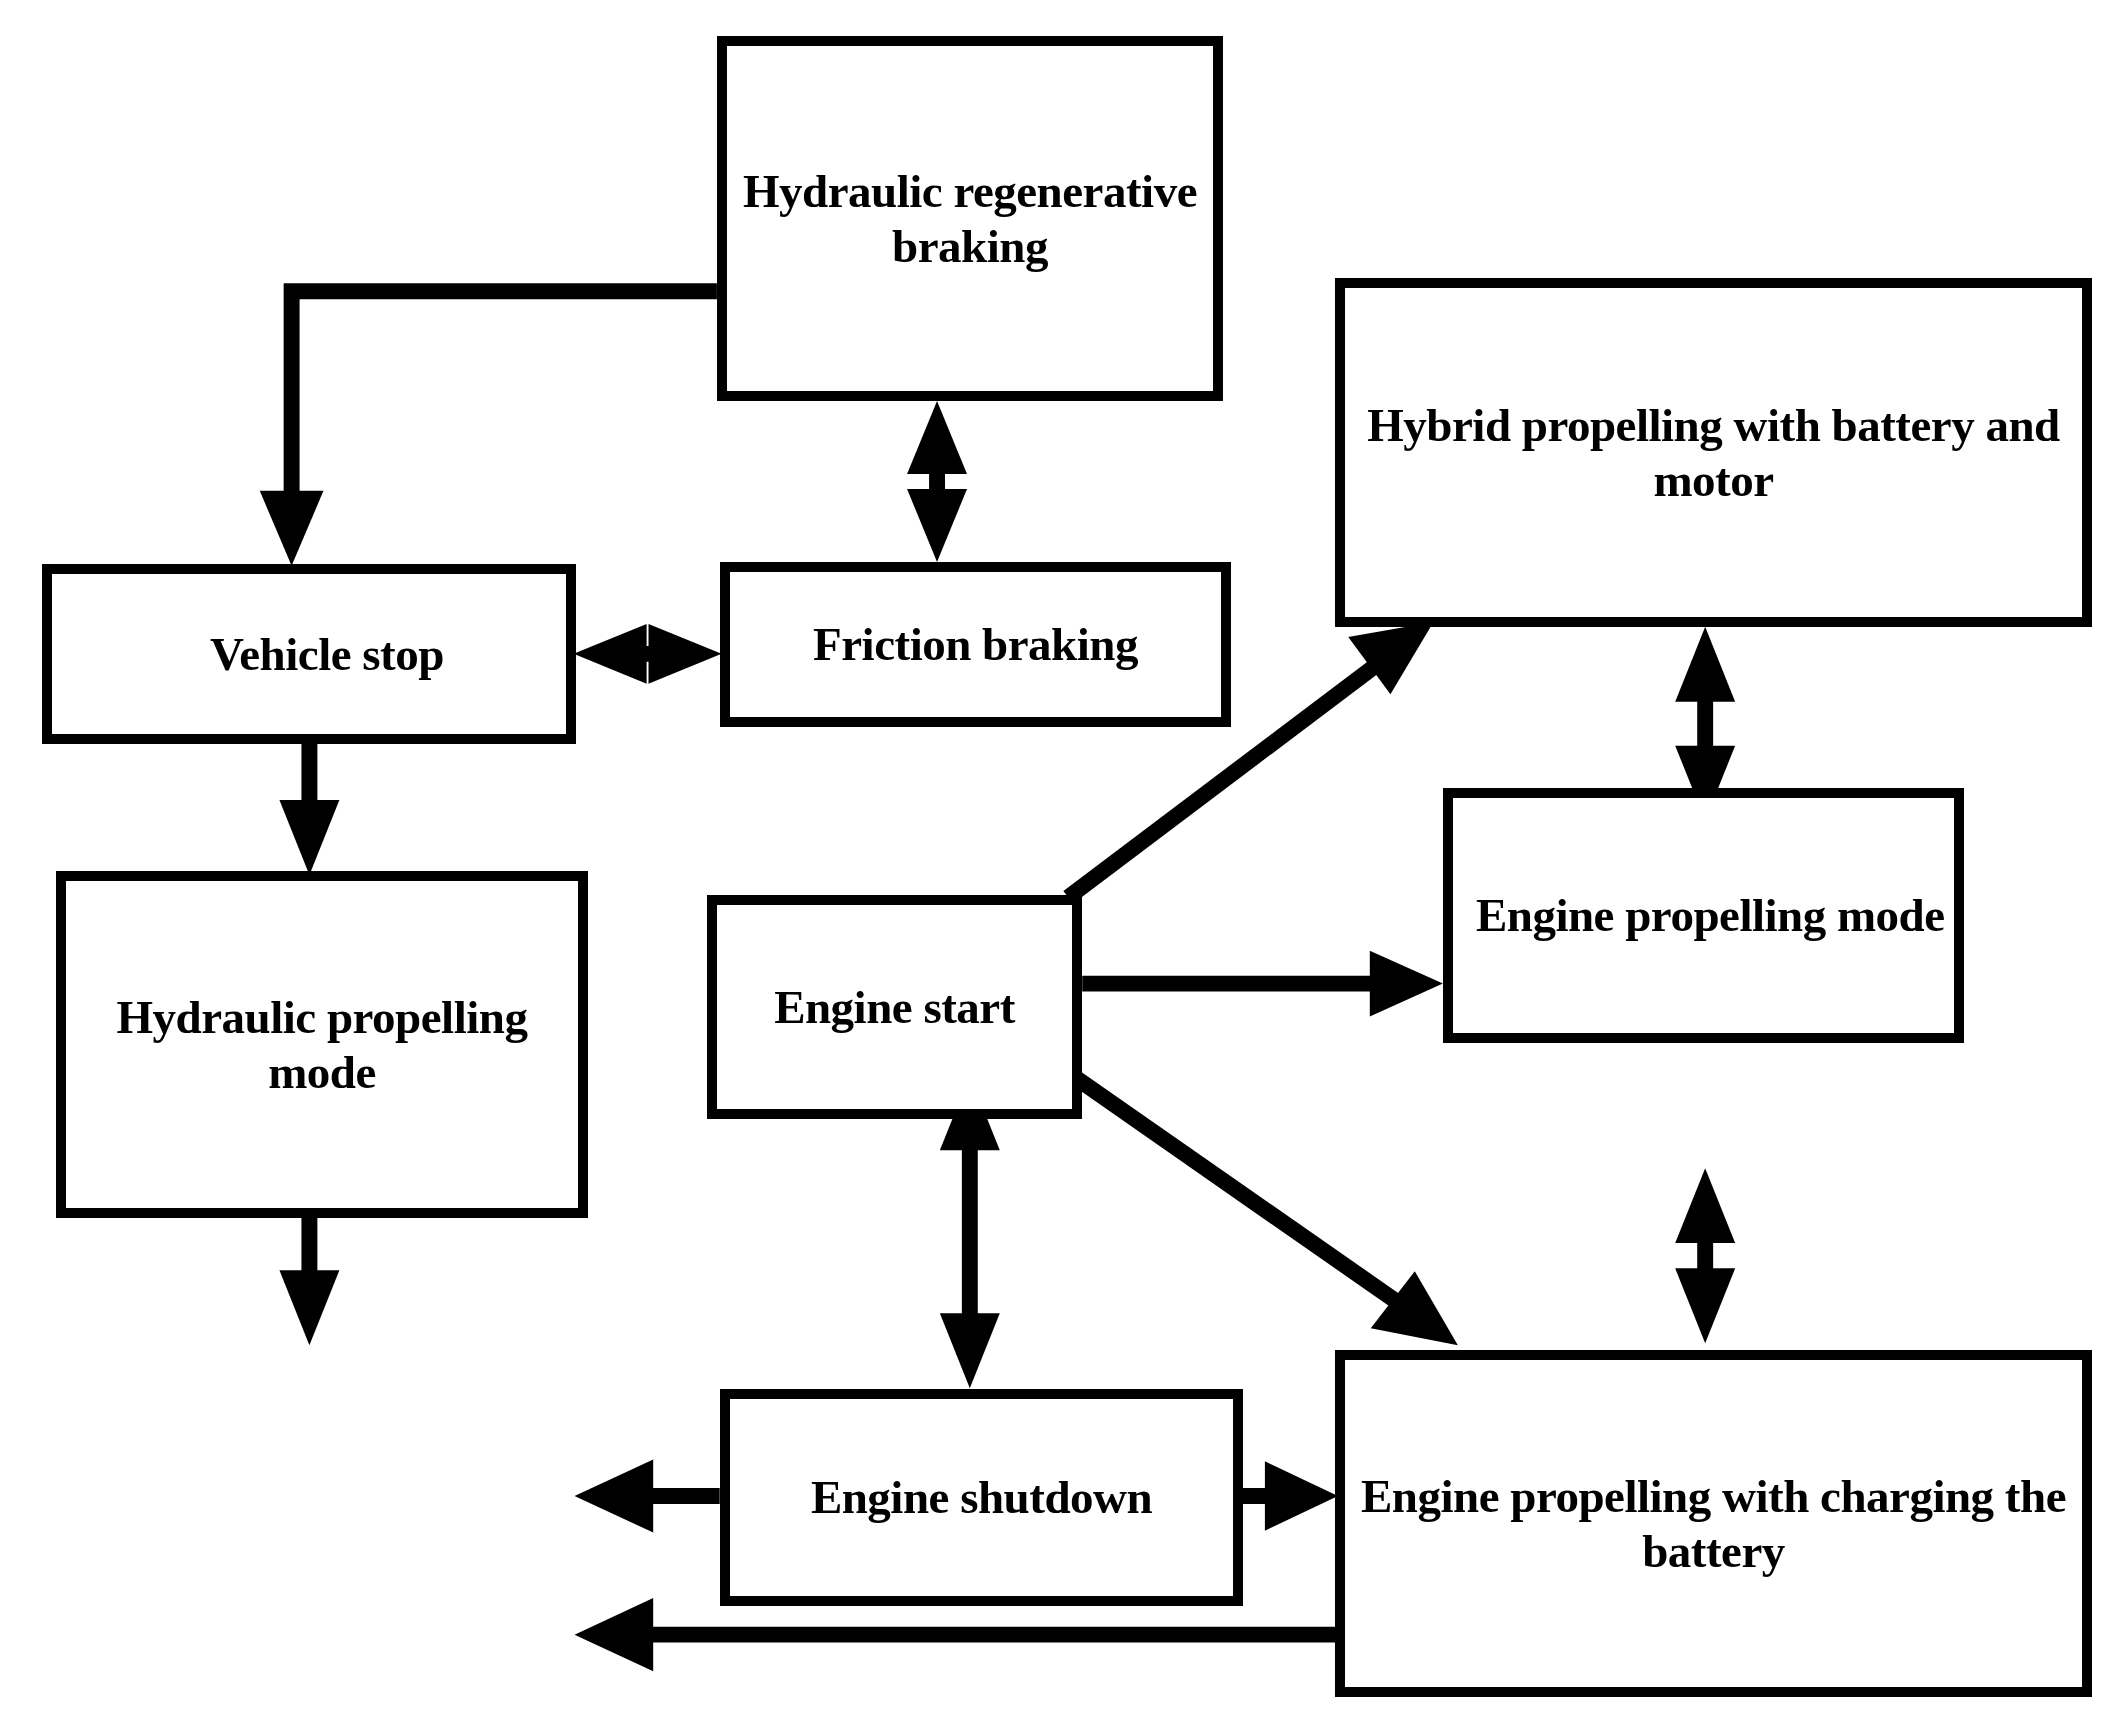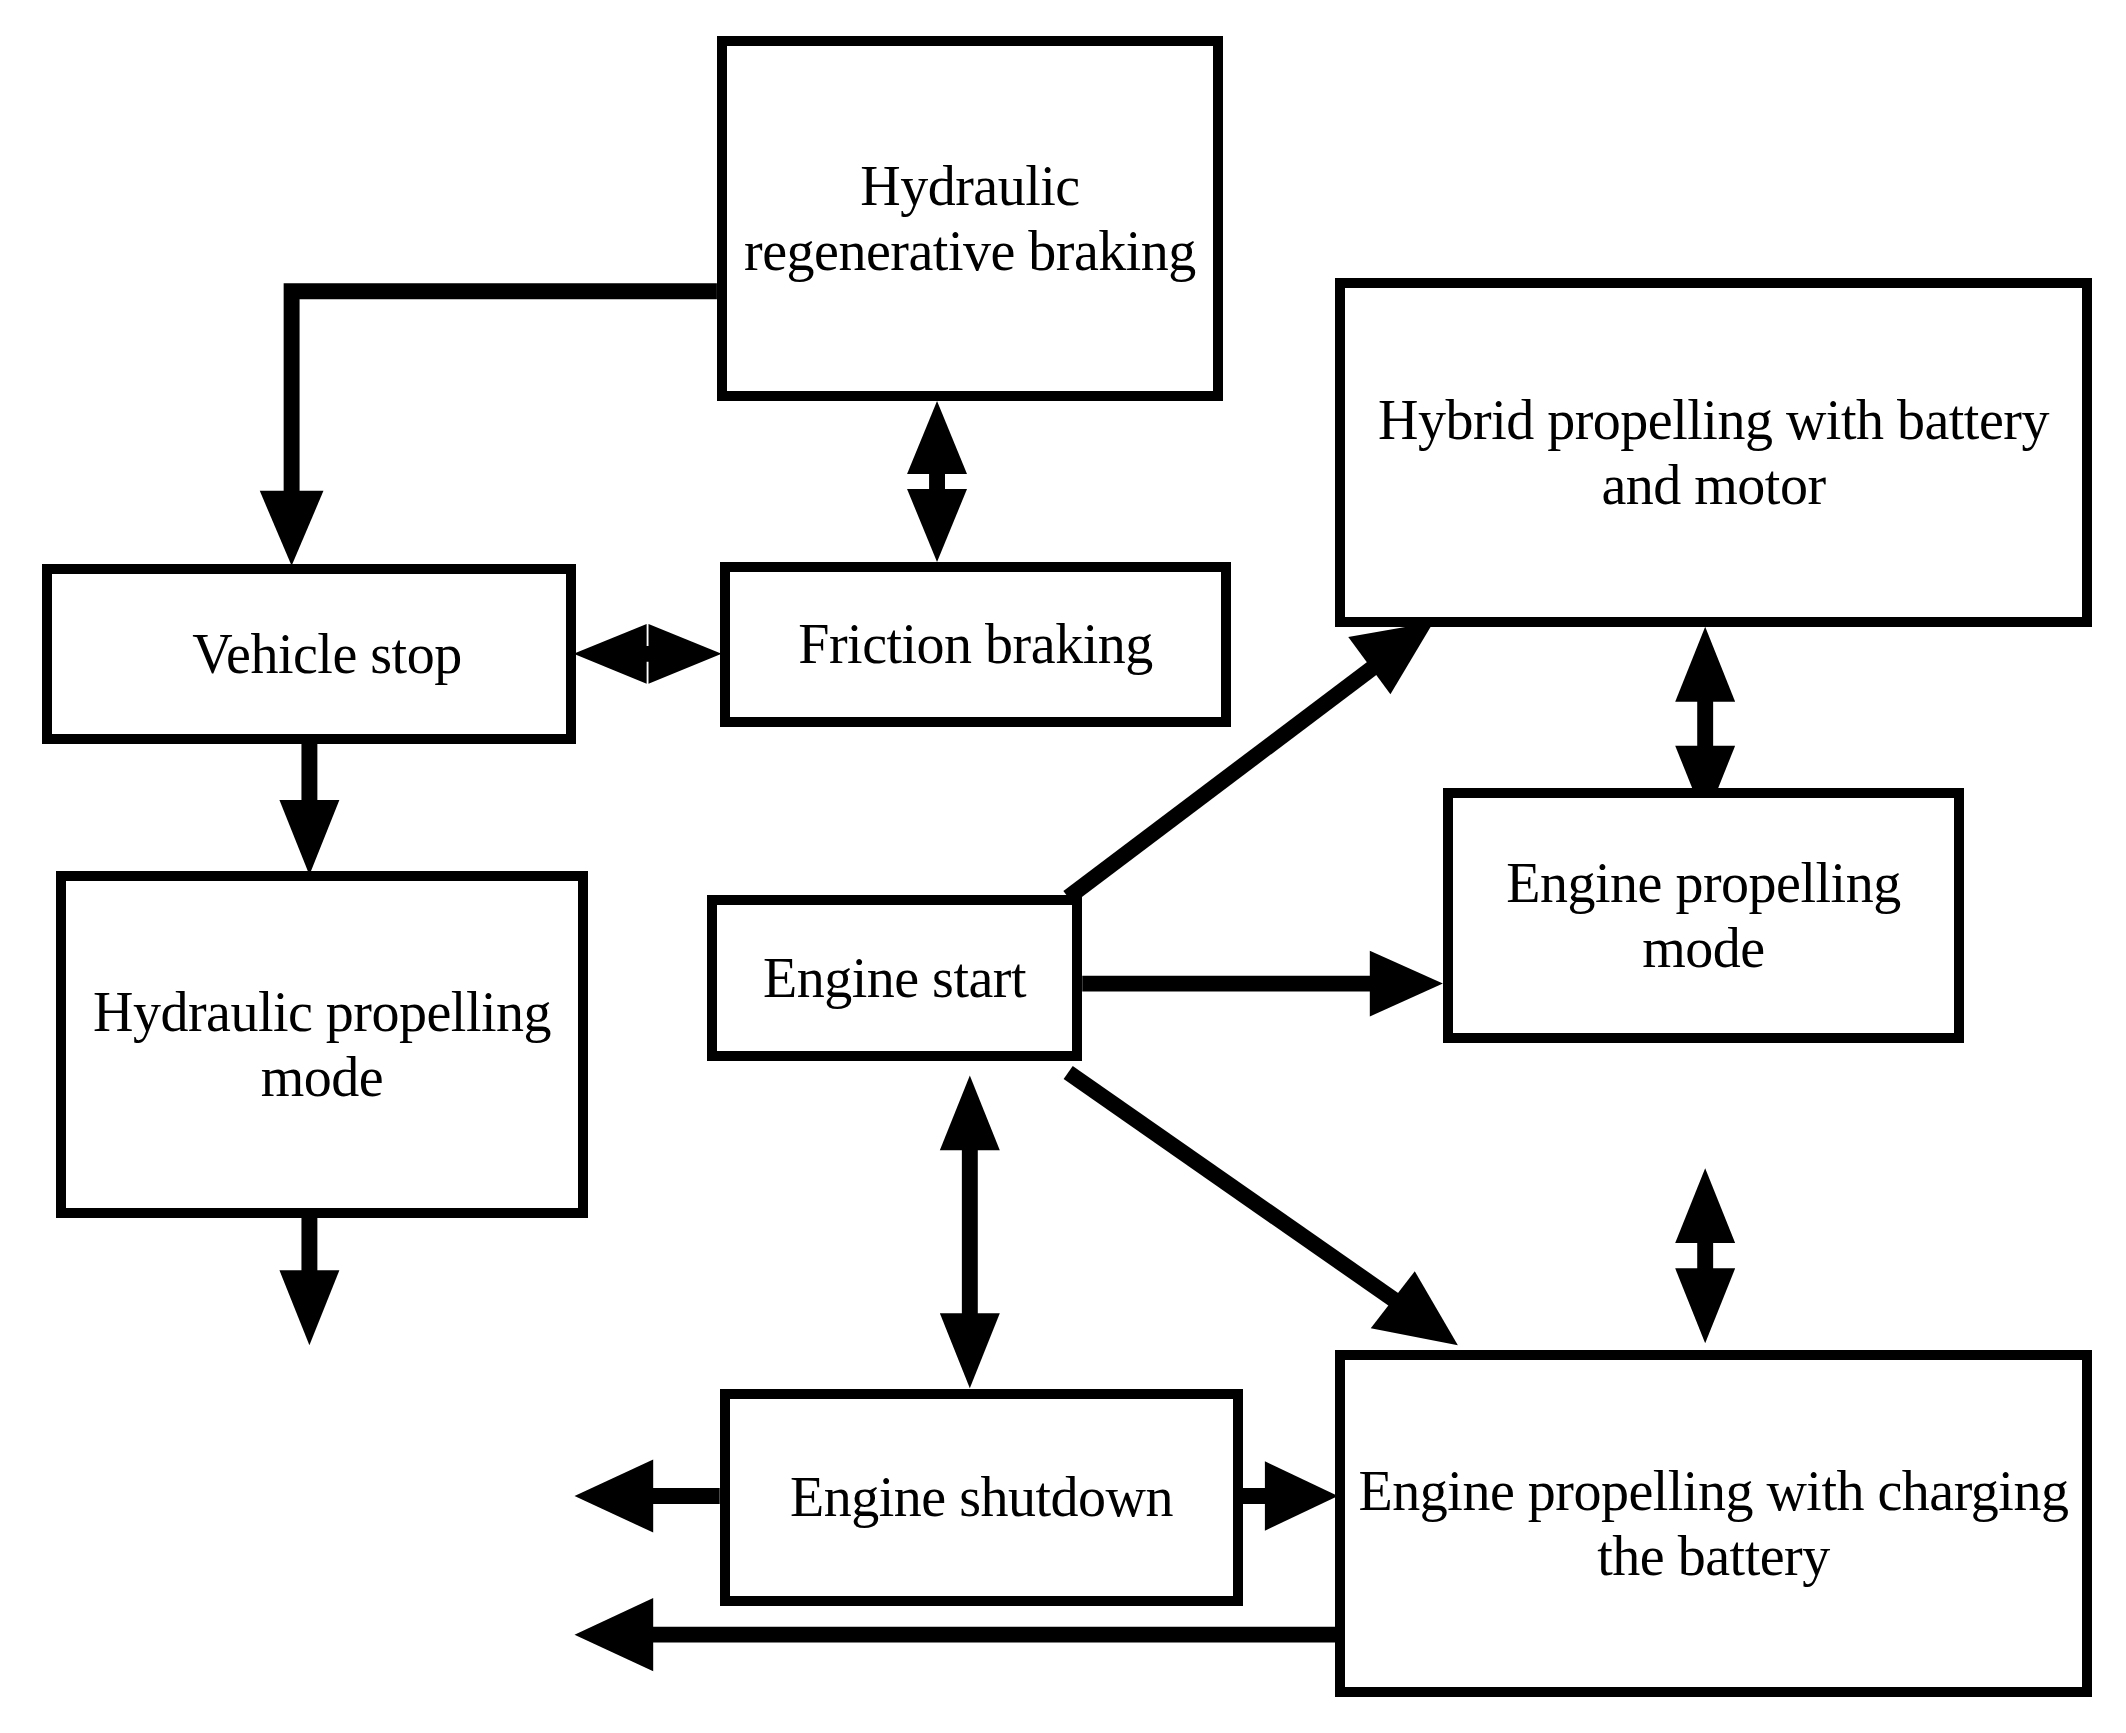--- a/index.html
+++ b/index.html
@@ -27,22 +27,22 @@
     box-sizing: border-box;
     border: 10.3px solid #000000;
     background: #ffffff;
     display: flex;
     align-items: center;
     justify-content: center;
     text-align: center;
     z-index: 5;
   }
   .node-label {
-    font-weight: normal;
-    font-size: 56px;
+    font-weight: bold;
+    font-size: 47px;
     line-height: 1.16;
     color: #000000;
     letter-spacing: -0.5px;
     padding: 0 9.4px;
   }
 </style>
 </head>
 <body>
 
 <div id="canvas">
@@ -139,21 +139,21 @@
   </div>
 
   <div class="node" style="left:720px; top:562px; width:511px; height:165px;">
     <span class="node-label">Friction braking</span>
   </div>
 
   <div class="node" style="left:56px; top:871px; width:532px; height:347px;">
     <span class="node-label">Hydraulic propelling mode</span>
   </div>
 
-  <div class="node" style="left:707px; top:895px; width:375px; height:166px;">
+  <div class="node" style="left:707px; top:895px; width:375px; height:224px;">
     <span class="node-label">Engine start</span>
   </div>
 
   <div class="node" style="left:1443px; top:788px; width:521px; height:255px;justify-content:flex-end;">
     <span class="node-label">Engine propelling mode</span>
   </div>
 
 
   <div class="node" style="left:720px; top:1389px; width:523px; height:217px;">
     <span class="node-label">Engine shutdown</span>

